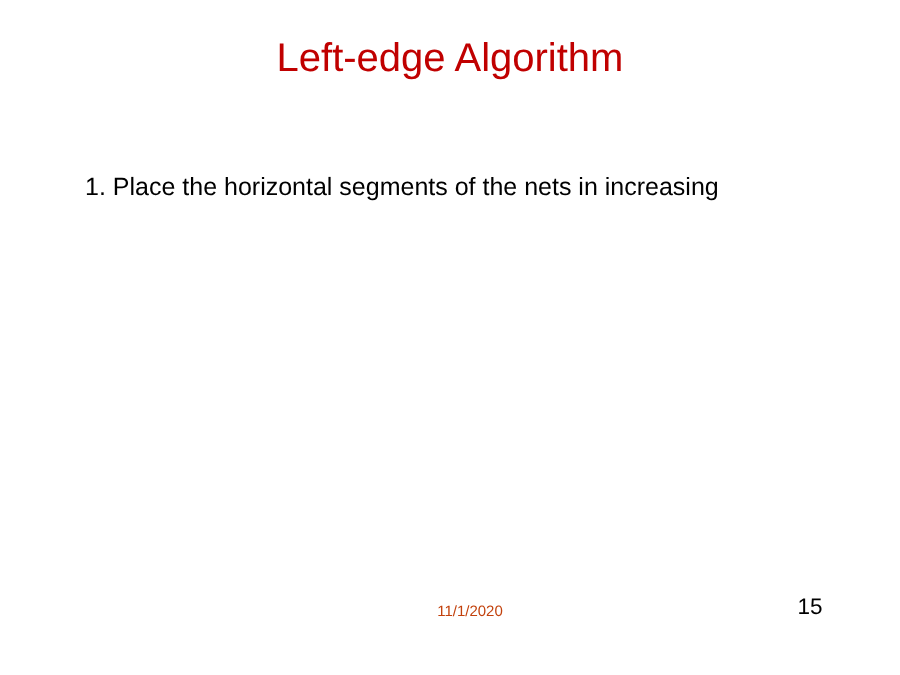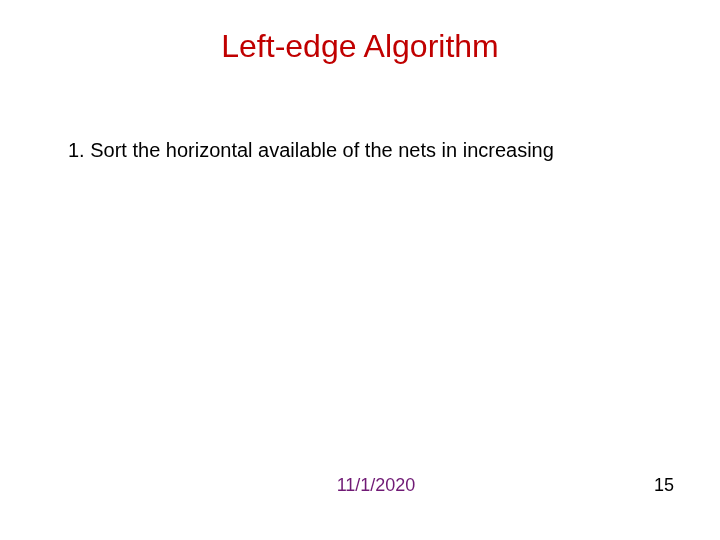--- a/index.html
+++ b/index.html
@@ -53,44 +53,44 @@
   }
   .underline {
     text-decoration: underline;
   }
   .footer-date {
     position: absolute;
     bottom: 28px;
     left: 0;
     right: 0;
     text-align: center;
-    font-size: 18px;
-    color: #701a75;
+    font-size: 12px;
+    color: #c2410c;
     margin-left: 32px;
   }
   .footer-page {
     position: absolute;
     bottom: 28px;
-    right: 46px;
+    right: 62px;
     font-size: 18px;
     color: #000000;
   }
 </style>
 </head>
 <body>
 
 <div class="slide">
 
   <div class="title">Left-edge Algorithm</div>
 
   <div class="body-text">
 
     <div class="item">
       <span class="item-num">1.</span>
-      <span class="item-first-line">Sort the horizontal available of the nets in increasing</span>
+      <span class="item-first-line">Place the horizontal segments of the nets in increasing</span>
     </div>
 
 
   </div>
 
   <div class="footer-date">11/1/2020</div>
   <div class="footer-page">15</div>
 
 </div>
 

